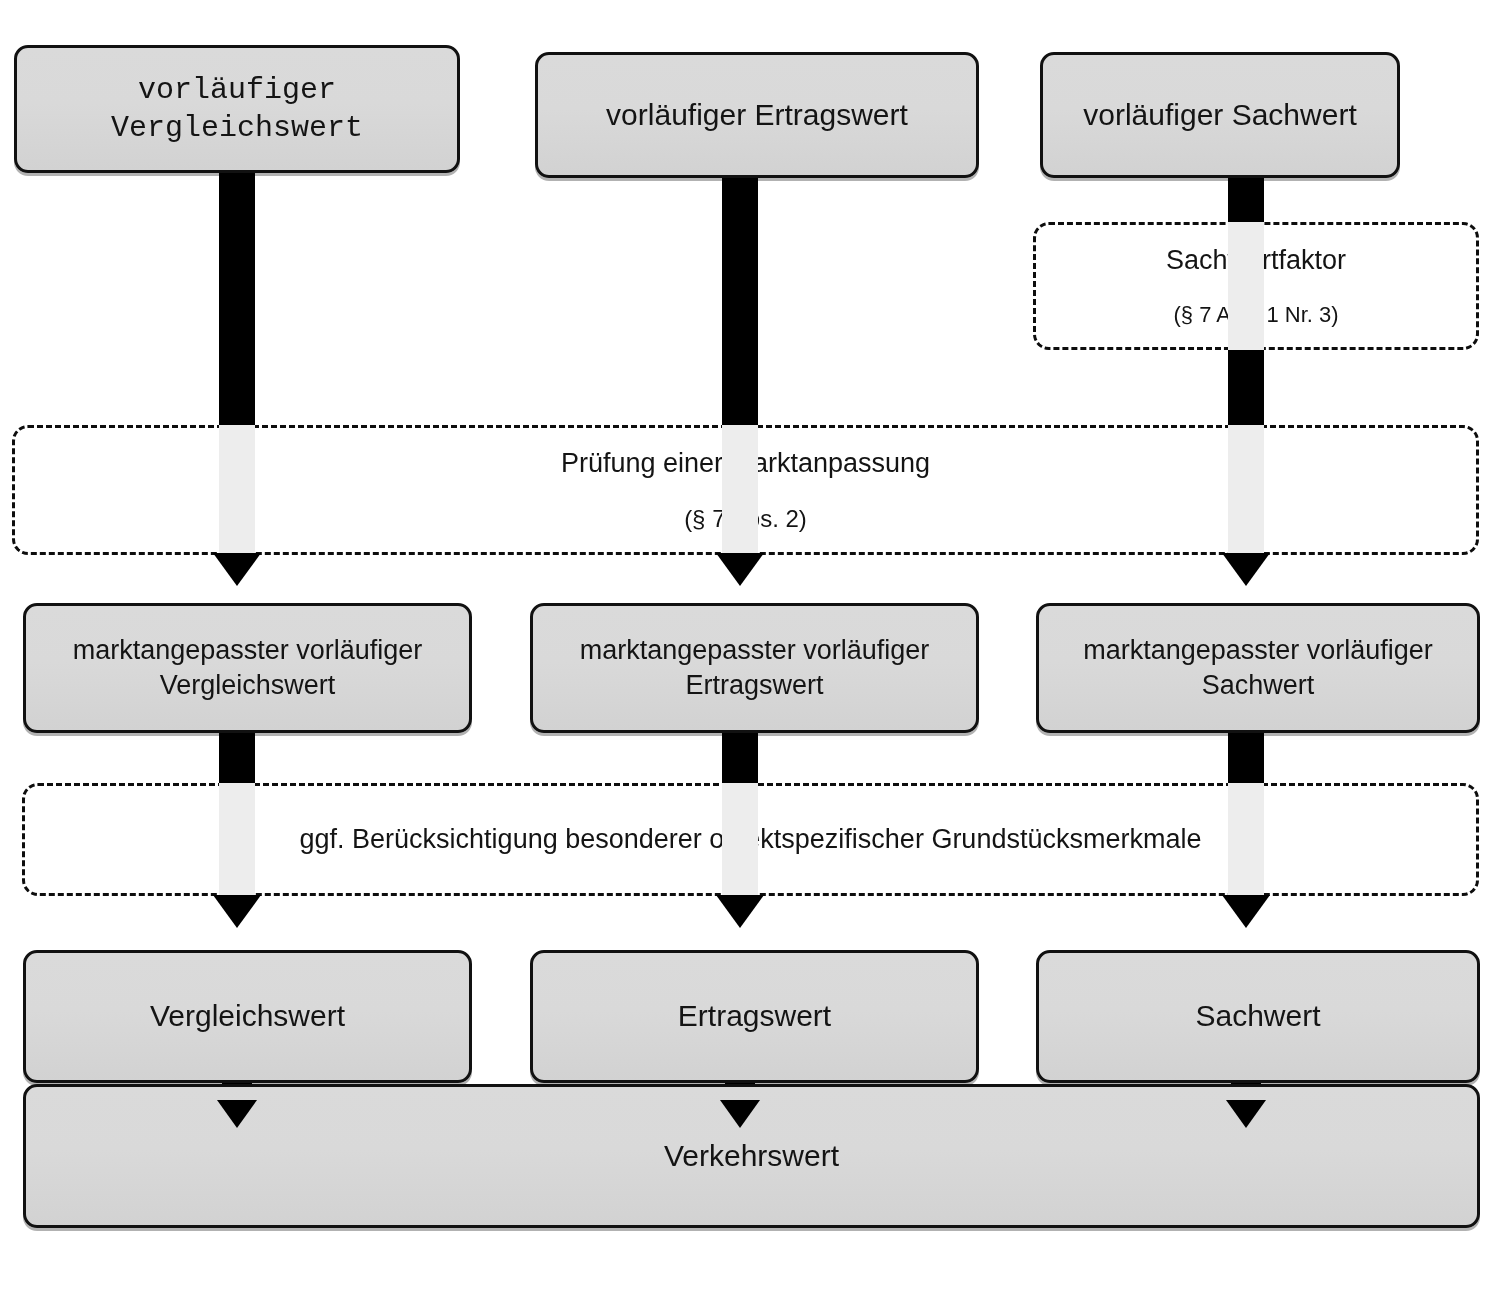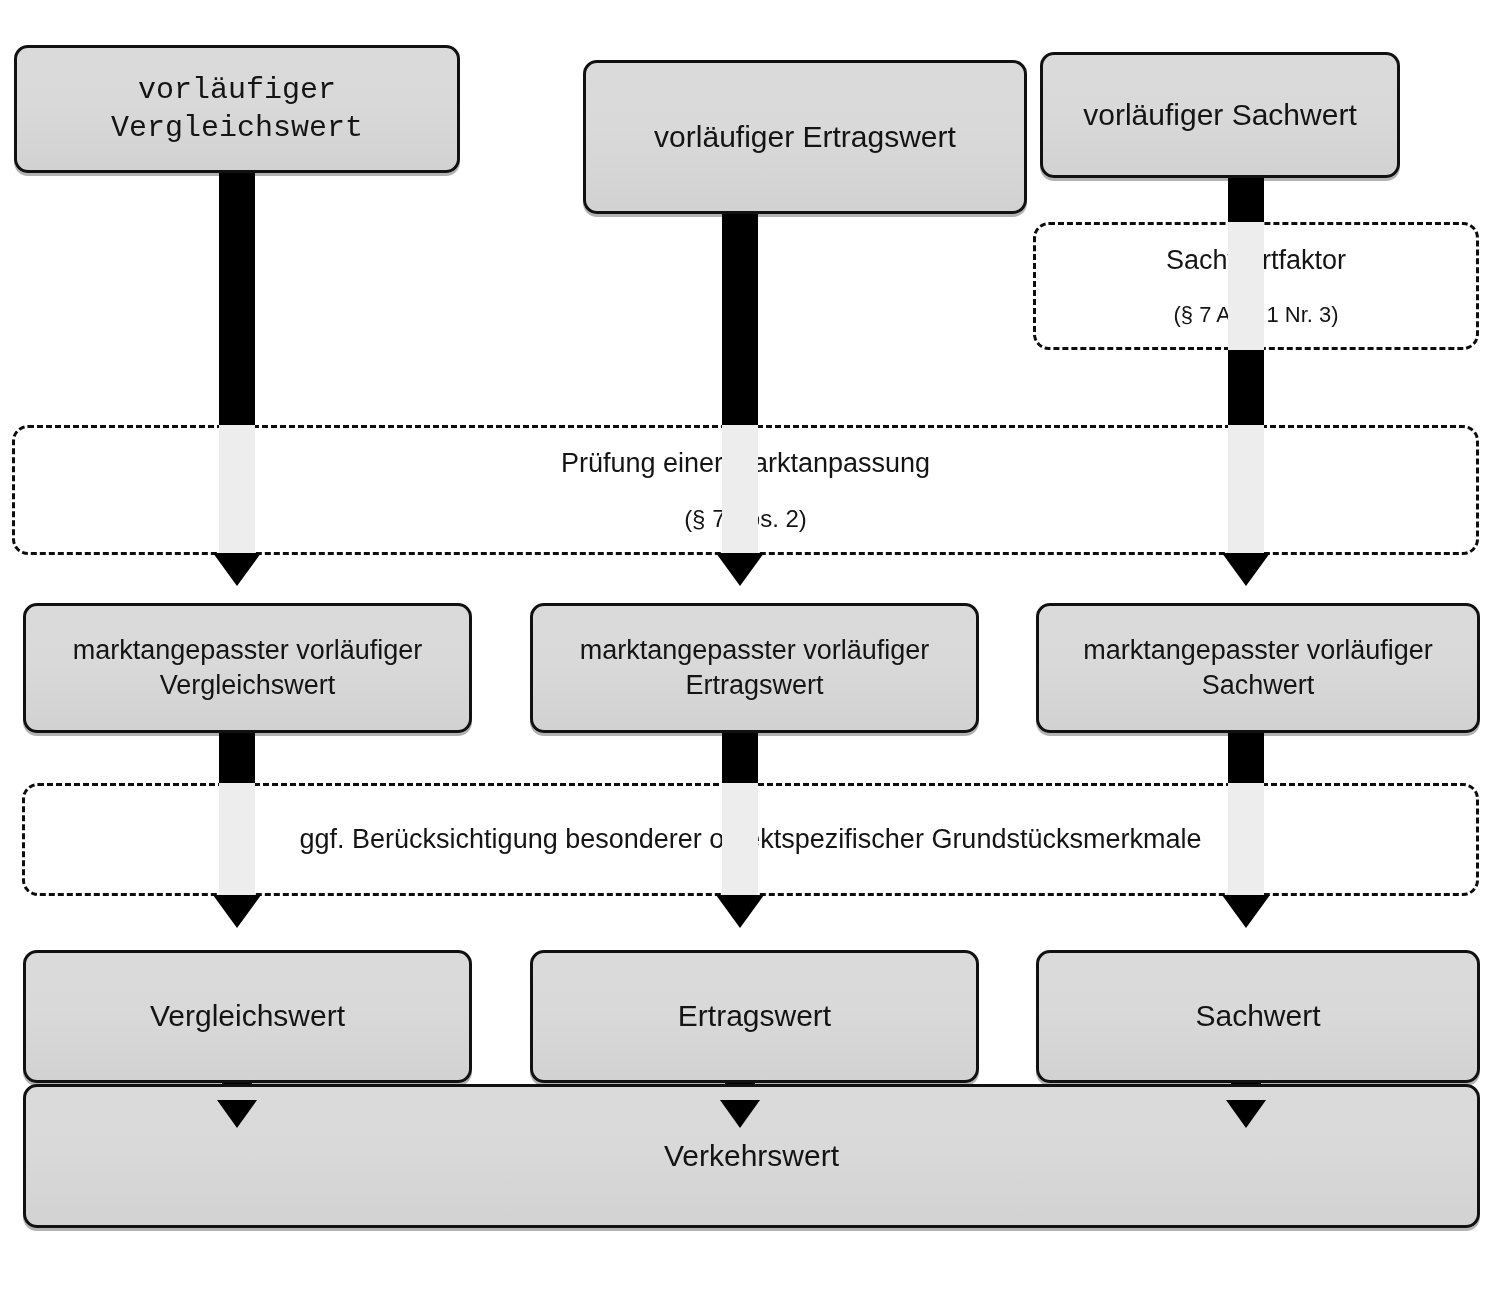--- a/index.html
+++ b/index.html
@@ -127,21 +127,21 @@
   <div class="arrowhead" style="left:1222px; top:895px;"></div>
 
   <div class="shaft" style="left:1231px; top:1083px; width:30px; height:22px;"></div>
   <div class="arrowhead small" style="left:1226px; top:1100px;"></div>
 
   <div class="node t-big" style="left:14px; top:45px; width:446px; height:128px; flex-direction:column;font-family:Liberation Mono, monospace;">
     <span>vorläufiger</span>
     <span>Vergleichswert</span>
   </div>
 
-  <div class="node t-big" style="left:535px; top:60px; width:444px; height:154px;margin-left:48px;">
+  <div class="node t-big" style="left:535px; top:52px; width:444px; height:126px;">
     <span>vorläufiger Ertragswert</span>
   </div>
 
   <div class="node t-big" style="left:1040px; top:52px; width:360px; height:126px;">
     <span>vorläufiger Sachwert</span>
   </div>
 
   <div class="band" style="left:1033px; top:222px; width:446px; height:128px;">
     <span class="t-mid">Sachwertfaktor</span>
     <span class="t-tiny line2">(§ 7 Abs. 1 Nr. 3)</span>

